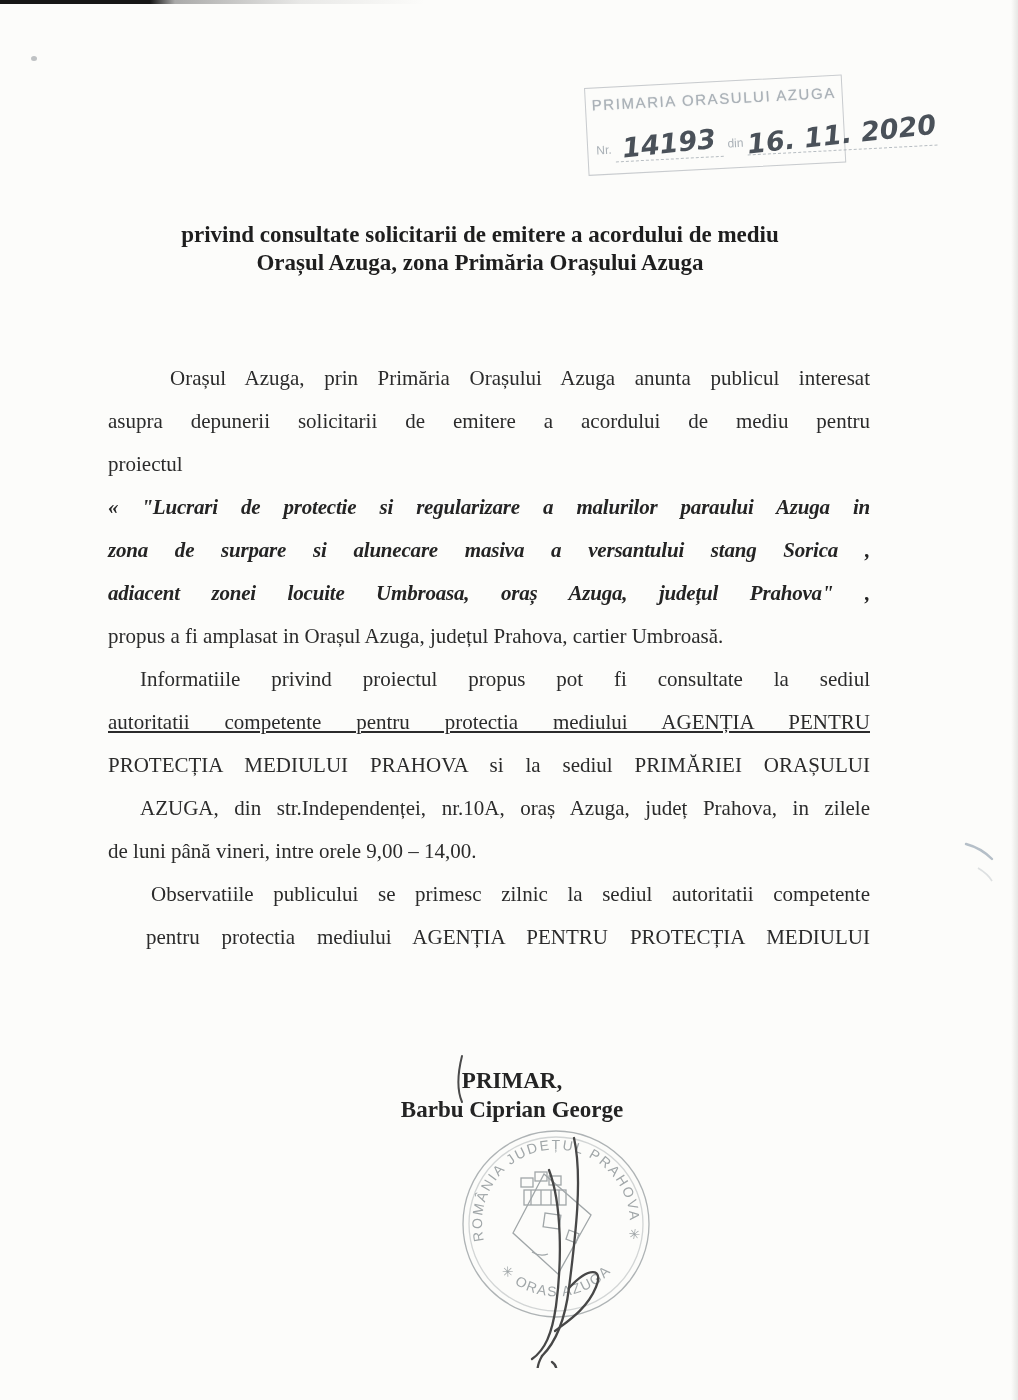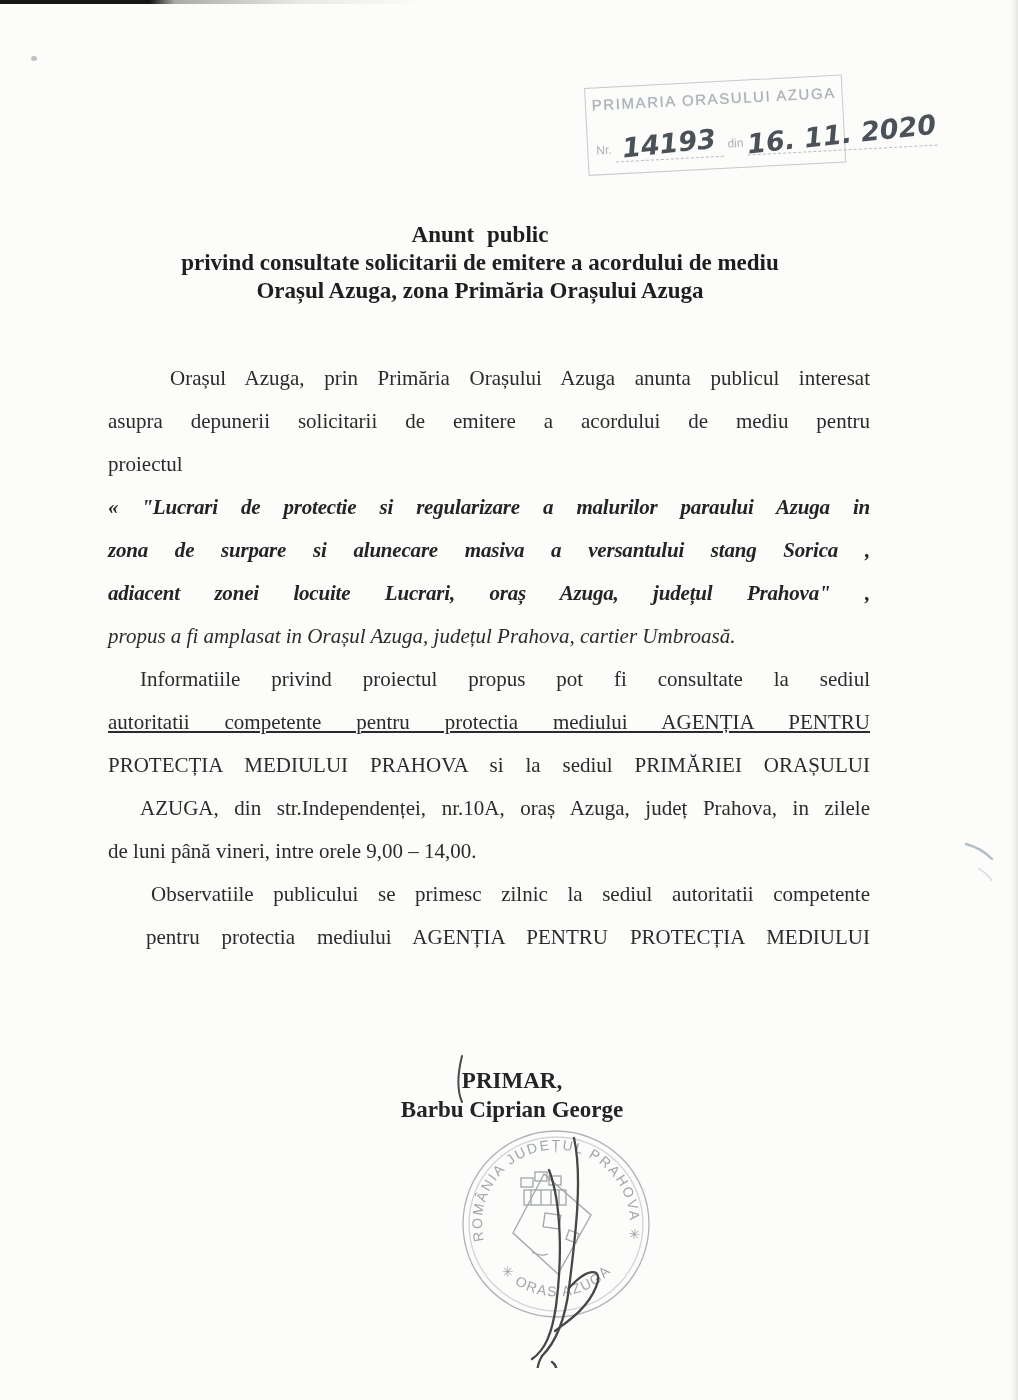--- a/index.html
+++ b/index.html
@@ -83,33 +83,32 @@
     <div class="stamp-org">PRIMARIA ORASULUI AZUGA</div>
     <div class="stamp-row">
       <span class="stamp-small">Nr.</span>
       <span class="stamp-slot slot-nr"><span class="handwrite">14193</span></span>
       <span class="stamp-small">din</span>
       <span class="stamp-slot slot-date"><span class="handwrite">16. 11. 2020</span></span>
     </div>
   </div>
 
   <div class="title-block">
-    <div class="title-l1">Anunt public</div>
     <div>privind consultate solicitarii de emitere a acordului de mediu</div>
     <div>Orașul Azuga, zona Primăria Orașului Azuga</div>
   </div>
 
   <div class="doc-body">
       <div class="line" style="text-align-last: justify; text-indent: 62px;">Orașul Azuga, prin Primăria Orașului Azuga anunta publicul interesat</div>
       <div class="line" style="text-align-last: justify;">asupra depunerii solicitarii de emitere a acordului de mediu pentru</div>
       <div class="line" style="text-align-last: left;">proiectul</div>
       <div class="line quote" style="text-align-last: justify;">« "Lucrari de protectie si regularizare a malurilor paraului Azuga in</div>
       <div class="line quote" style="text-align-last: justify;">zona de surpare si alunecare masiva a versantului stang Sorica ,</div>
-      <div class="line quote" style="text-align-last: justify;">adiacent zonei locuite Lucrari, oraș Azuga, județul Prahova" ,</div>
-      <div class="line" style="text-align-last: left; font-style: italic;">propus a fi amplasat in Orașul Azuga, județul Prahova, cartier Umbroasă.</div>
+      <div class="line quote" style="text-align-last: justify;">adiacent zonei locuite Umbroasa, oraș Azuga, județul Prahova" ,</div>
+      <div class="line" style="text-align-last: left;">propus a fi amplasat in Orașul Azuga, județul Prahova, cartier Umbroasă.</div>
       <div class="line" style="text-align-last: justify; text-indent: 32px;">Informatiile privind proiectul propus pot fi consultate la sediul</div>
       <div class="line" style="text-align-last: justify; text-decoration: underline;">autoritatii competente pentru protectia mediului AGENȚIA PENTRU</div>
       <div class="line" style="text-align-last: justify;">PROTECȚIA MEDIULUI PRAHOVA si la sediul PRIMĂRIEI ORAȘULUI</div>
       <div class="line" style="text-align-last: justify; margin-left: 32px;">AZUGA, din str.Independenței, nr.10A, oraș Azuga, județ Prahova, in zilele</div>
       <div class="line" style="text-align-last: left;">de luni până vineri, intre orele 9,00 – 14,00.</div>
       <div class="line" style="text-align-last: justify; text-indent: 43px;">Observatiile publicului se primesc zilnic la sediul autoritatii competente</div>
       <div class="line" style="text-align-last: justify; margin-left: 38px;">pentru protectia mediului AGENȚIA PENTRU PROTECȚIA MEDIULUI</div>
     </div>
 
   <svg class="pen-tick" width="30" height="60">

